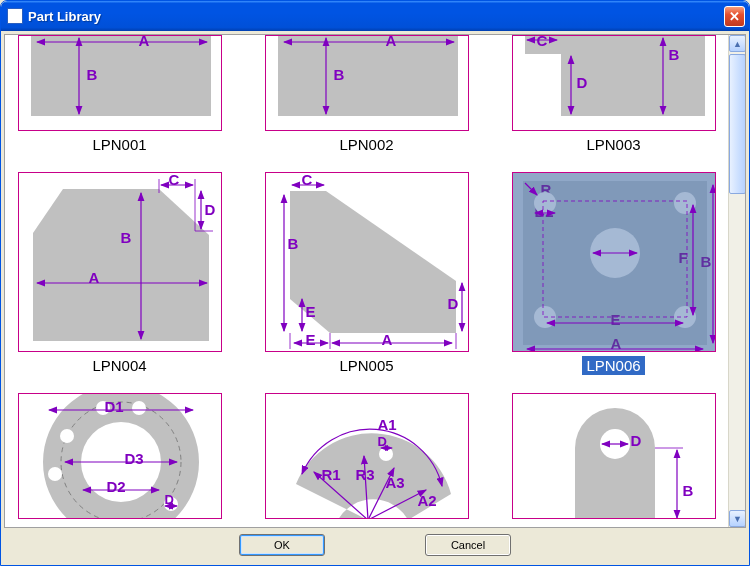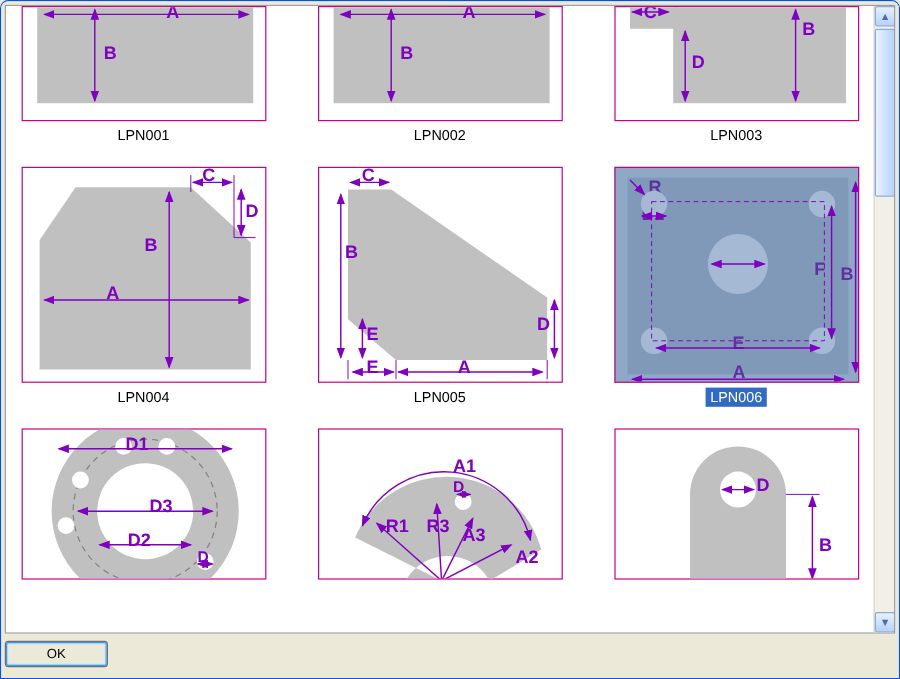--- a/index.html
+++ b/index.html
@@ -91,21 +91,21 @@
     background: white;
     position: relative;
     overflow: hidden;
     cursor: pointer;
   }
   
   .row1 .thumb { height: 96px; }
   .row3 .thumb { height: 126px; }
   .caption {
     margin-top: 4px;
-    font-size: 12px;
+    font-size: 15px;
     padding: 1px 4px;
   }
   .caption.selected {
     background: #316ac5;
     color: white;
   }
   
   .vscroll {
     width: 17px;
     background: #f1f0e7;
@@ -135,21 +135,21 @@
     width: 17px;
     height: 140px;
     background: linear-gradient(to right, #e8f1ff, #b6d2ff);
     border: 1px solid #8aa9e0;
     border-radius: 2px;
   }
   .button-bar {
     height: 34px;
     display: flex;
     align-items: center;
-    justify-content: flex-start;
+    justify-content: center;
     gap: 100px;
   }
   .btn {
     width: 86px;
     height: 22px;
     background: #ece9d8;
     border: 1px solid #707070;
     border-radius: 3px;
     cursor: pointer;
     font-size: 11px;
@@ -172,20 +172,27 @@
   svg.overlay { position: absolute; left: 0; top: 0; pointer-events: none; }
   .selected-thumb {
     background: #90a8c8;
   }
   .selected-thumb .shape { background: #8099b9; }
 </style>
 </head>
 <body>
 
 <div class="window">
+  <div class="titlebar">
+    <div class="wicon"></div>
+    <div class="title">Part Library</div>
+    <div class="close-btn">
+      <span>✕</span>
+    </div>
+  </div>
 
   <div class="client">
     <div class="gallery-outer">
       <div class="gallery">
         <div class="grid">
 
           <div class="item row1">
             <div class="thumb">
               <div class="shape" style="left:12px;top:0;width:180px;height:80px;"></div>
               <svg class="overlay" width="204" height="96" viewBox="0 0 204 96">
@@ -349,21 +356,21 @@
                 <line x1="102" y1="126" x2="48" y2="78" stroke="#8000c0" stroke-width="1.2" marker-end="url(#ah)"></line>
                 <line x1="102" y1="126" x2="98" y2="62" stroke="#8000c0" stroke-width="1.2" marker-end="url(#ah)"></line>
                 <line x1="102" y1="126" x2="128" y2="74" stroke="#8000c0" stroke-width="1.2" marker-end="url(#ah)"></line>
                 <line x1="102" y1="126" x2="160" y2="96" stroke="#8000c0" stroke-width="1.2" marker-end="url(#ah)"></line>
                 <line x1="115" y1="54" x2="126" y2="54" stroke="#8000c0" stroke-width="1" marker-start="url(#ahs)" marker-end="url(#ah)"></line>
               </svg>
               <span class="dim" style="left:112px;top:22px;">A1</span>
               <span class="dim" style="left:56px;top:72px;">R1</span>
               <span class="dim" style="left:90px;top:72px;">R3</span>
               <span class="dim" style="left:120px;top:80px;">A3</span>
-              <span class="dim" style="left:164px;top:98px;">A2</span>
+              <span class="dim" style="left:152px;top:98px;">A2</span>
               <span class="dim" style="left:112px;top:40px;font-size:13px">D</span>
             </div>
           </div>
 
           <div class="item row3">
             <div class="thumb">
               <svg class="overlay" width="204" height="126" viewBox="0 0 204 126" style="z-index:0">
                 <path d="M 62 126 L 62 54 A 40 40 0 0 1 142 54 L 142 126 Z" fill="#c0c0c0"></path>
                 <circle cx="102" cy="50" r="15" fill="white"></circle>
               </svg>
@@ -386,15 +393,16 @@
         </div>
         <div class="thumbbar"></div>
         <div class="arrow down">
           <span>▼</span>
         </div>
       </div>
     </div>
 
     <div class="button-bar">
       <div class="btn default">OK</div>
+      <div class="btn">Cancel</div>
     </div>
   </div>
 </div>
 
 </body></html>

